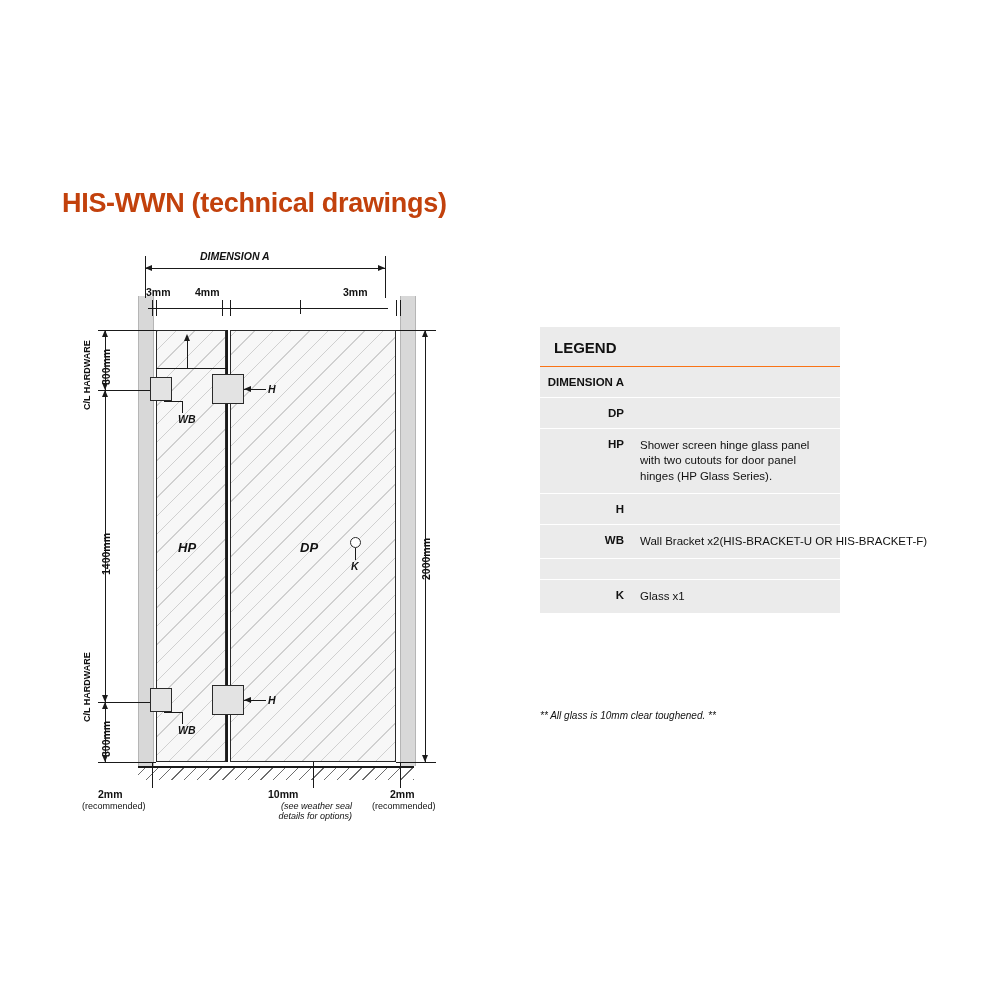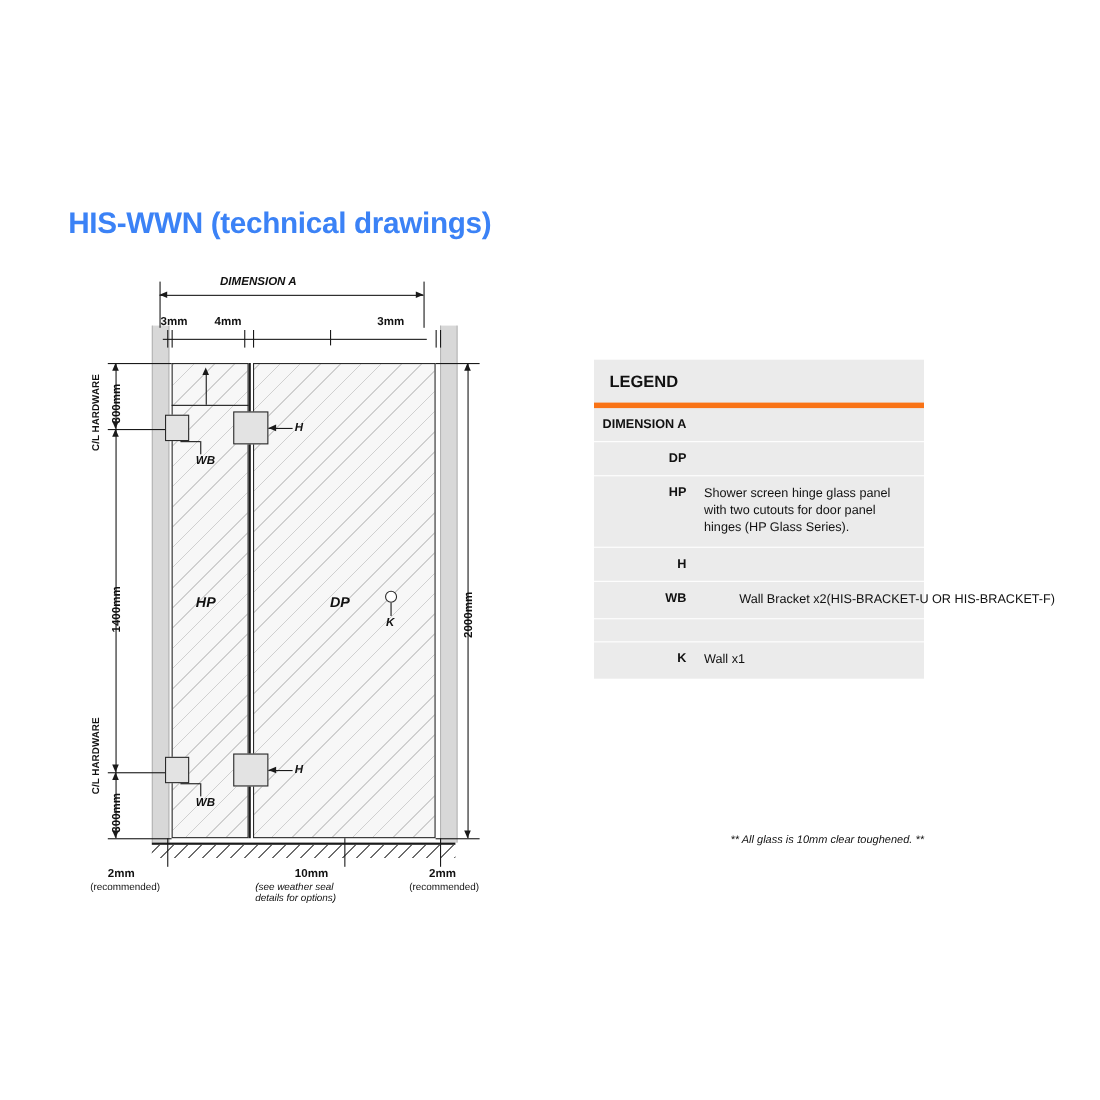--- a/index.html
+++ b/index.html
@@ -15,21 +15,21 @@
     color: #111111;
     overflow: hidden;
   }
   #page-title {
     position: absolute;
     left: 62px;
     top: 188px;
     font-size: 27px;
     font-weight: bold;
     letter-spacing: -0.3px;
-    color: #3b82f6;
+    color: #c2410c;
   }
 
   
   #drawing {
     position: absolute;
     left: 60px;
     top: 250px;
     width: 420px;
     height: 590px;
   }
@@ -126,21 +126,21 @@
     left: 540px;
     top: 327px;
     width: 300px;
     background: #ebebeb;
     border: none;
   }
   #legend .legend-title {
     font-size: 15px;
     font-weight: bold;
     padding: 12px 0 10px 14px;
-    border-bottom: 5px solid #f97316;
+    border-bottom: 1px solid #f97316;
     color: #111;
   }
   #legend .row {
     display: flex;
     border-bottom: 1px solid #ffffff;
     min-height: 26px;
   }
   #legend .row:last-child { border-bottom: none; }
   #legend .key {
     width: 92px;
@@ -153,33 +153,32 @@
     color: #111;
   }
   #legend .val {
     padding: 9px 8px 9px 8px;
     font-size: 11.5px;
     line-height: 1.33;
     box-sizing: border-box;
     color: #111;
     white-space: pre-line;
   }
-  #legend .row.wide .val { white-space: nowrap; margin-left: 32px; }
+  #legend .row.wide .val { white-space: nowrap; }
   #legend .row.spacer { min-height: 20px; }
   #legend .row.spacer .key, #legend .row.spacer .val { padding: 0; }
   #legend-note {
     position: absolute;
     left: 540px;
     top: 710px;
     width: 300px;
-    text-align: right;
+    text-align: left;
     font-size: 10px;
     font-style: italic;
     color: #111;
-    margin-top: 48px;
   }
 </style>
 </head>
 <body>
 
 <div id="page-title">HIS-WWN (technical drawings)</div>
 
 <div id="drawing">
 
   <div class="wall" style="left:78px; top:46px; width:14px; height:470px;"></div>
@@ -270,21 +269,21 @@
   <div class="floorhatch" style="left:78px; top:518px; width:276px; height:12px;"></div>
 
   <div class="solidline vline" style="left:92px; top:512px; height:26px;"></div>
   <div class="solidline vline" style="left:253px; top:512px; height:26px;"></div>
   <div class="solidline vline" style="left:340px; top:512px; height:26px;"></div>
 
   <div class="lbl lbl-bold" style="left:38px; top:538px;">2mm</div>
   <div class="lbl lbl-small" style="left:22px; top:551px;">(recommended)</div>
 
   <div class="lbl lbl-bold" style="left:208px; top:538px;">10mm</div>
-  <div class="lbl lbl-small lbl-italic" style="left:172px; top:551px; white-space:pre-line; text-align:left; width:120px;">(see weather seal
+  <div class="lbl lbl-small lbl-italic" style="left:172px; top:551px; white-space:pre-line; text-align:right; width:120px;">(see weather seal
 details for options)</div>
 
   <div class="lbl lbl-bold" style="left:330px; top:538px;">2mm</div>
   <div class="lbl lbl-small" style="left:312px; top:551px;">(recommended)</div>
 
 </div>
 
 <div id="legend">
   <div class="legend-title">LEGEND</div>
 
@@ -306,17 +305,17 @@
   <div class="row wide">
     <div class="key">WB</div>
     <div class="val">Wall Bracket x2(HIS-BRACKET-U OR HIS-BRACKET-F)</div>
   </div>
   <div class="row spacer">
     <div class="key"></div>
     <div class="val"></div>
   </div>
   <div class="row">
     <div class="key">K</div>
-    <div class="val">Wall x1</div>
+    <div class="val">Glass x1</div>
   </div>
 </div>
 
 <div id="legend-note">** All glass is 10mm clear toughened. **</div>
 
 </body></html>

